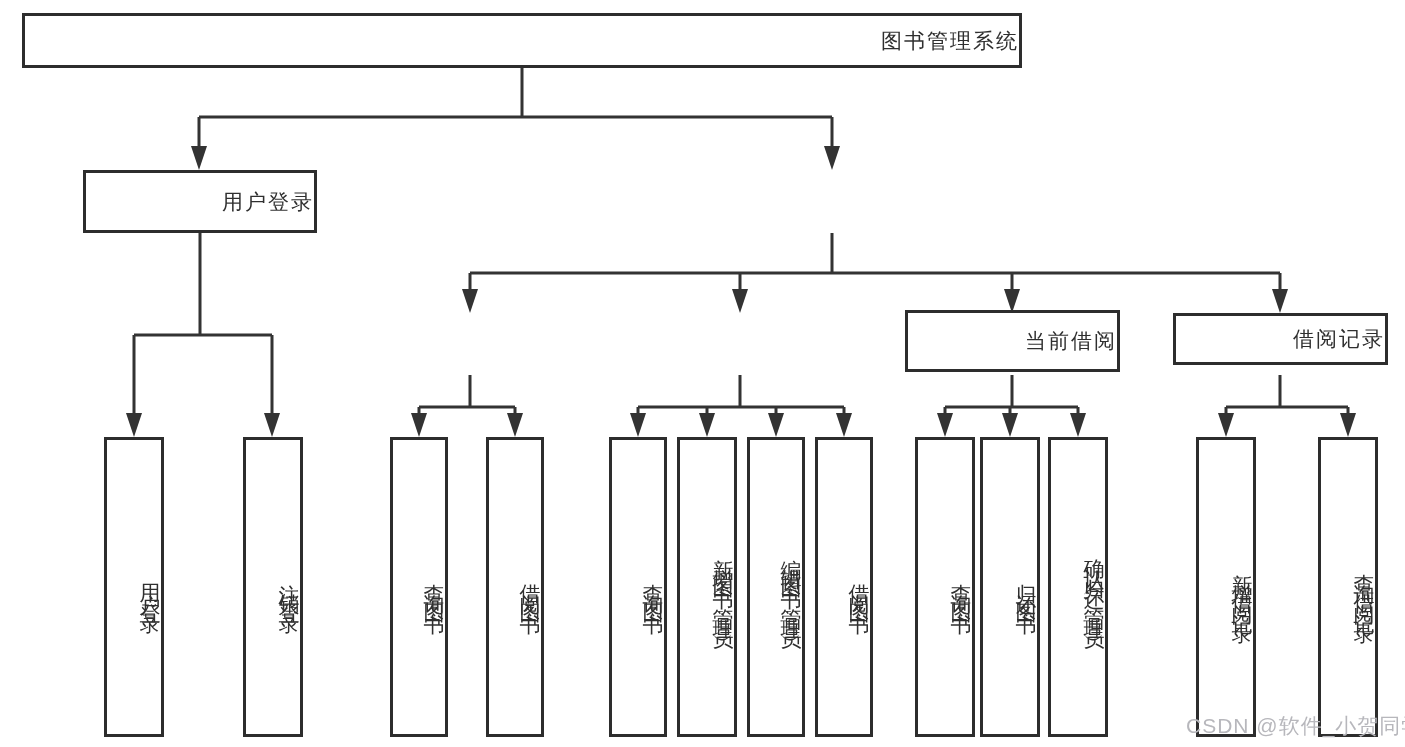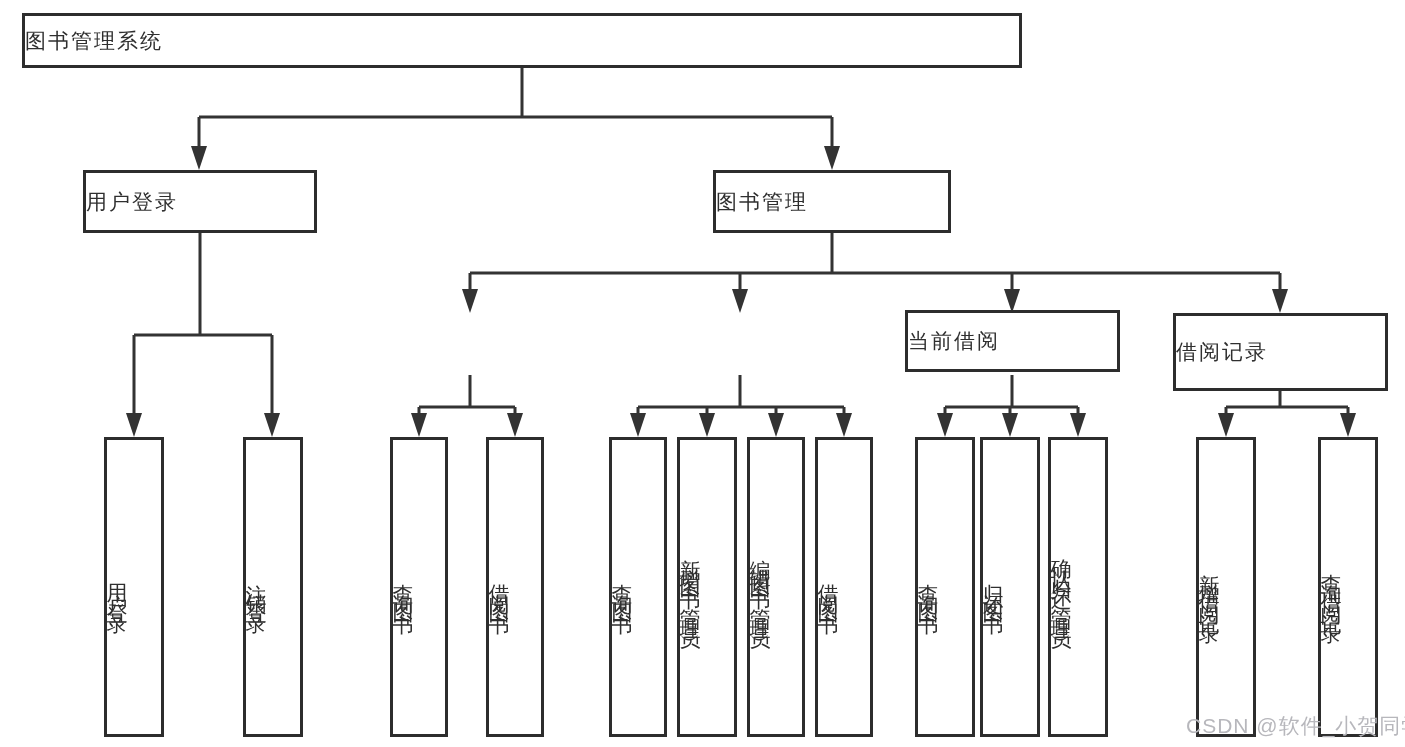--- a/index.html
+++ b/index.html
@@ -30,21 +30,21 @@
     stroke: none;
     fill: #333333;
   }
   .box {
     position: absolute;
     box-sizing: border-box;
     border: 3px solid #2d2d2d;
     background: #ffffff;
     display: flex;
     align-items: center;
-    justify-content: flex-start;
+    justify-content: flex-end;
     color: #2f2f2f;
     z-index: 1;
   }
   .hbox span {
     font-size: 21px;
     letter-spacing: 2px;
     white-space: nowrap;
   }
   .vbox span {
     writing-mode: vertical-rl;
@@ -106,28 +106,25 @@
     <path class="arrowhead" d="M1340 413 H1356 L1348 437 Z"></path>
   </svg>
 
   <div class="box hbox" style="left:22px;top:13px;width:1000px;height:55px">
     <span>图书管理系统</span>
   </div>
 
   <div class="box hbox" style="left:83px;top:170px;width:234px;height:63px">
     <span>用户登录</span>
   </div>
-  <div class="box hbox" style="left:713px;top:170px;width:238px;height:63px">
-    <span>图书管理</span>
-  </div>
 
   <div class="box hbox" style="left:905px;top:310px;width:215px;height:62px">
     <span>当前借阅</span>
   </div>
-  <div class="box hbox" style="left:1173px;top:313px;width:215px;height:78px">
+  <div class="box hbox" style="left:1173px;top:313px;width:215px;height:52px">
     <span>借阅记录</span>
   </div>
 
   <div class="box vbox" style="left:104px;top:437px;width:60px;height:300px">
     <span>用户登录</span>
   </div>
   <div class="box vbox" style="left:243px;top:437px;width:60px;height:300px">
     <span>注销登录</span>
   </div>
   <div class="box vbox" style="left:390px;top:437px;width:58px;height:300px">

